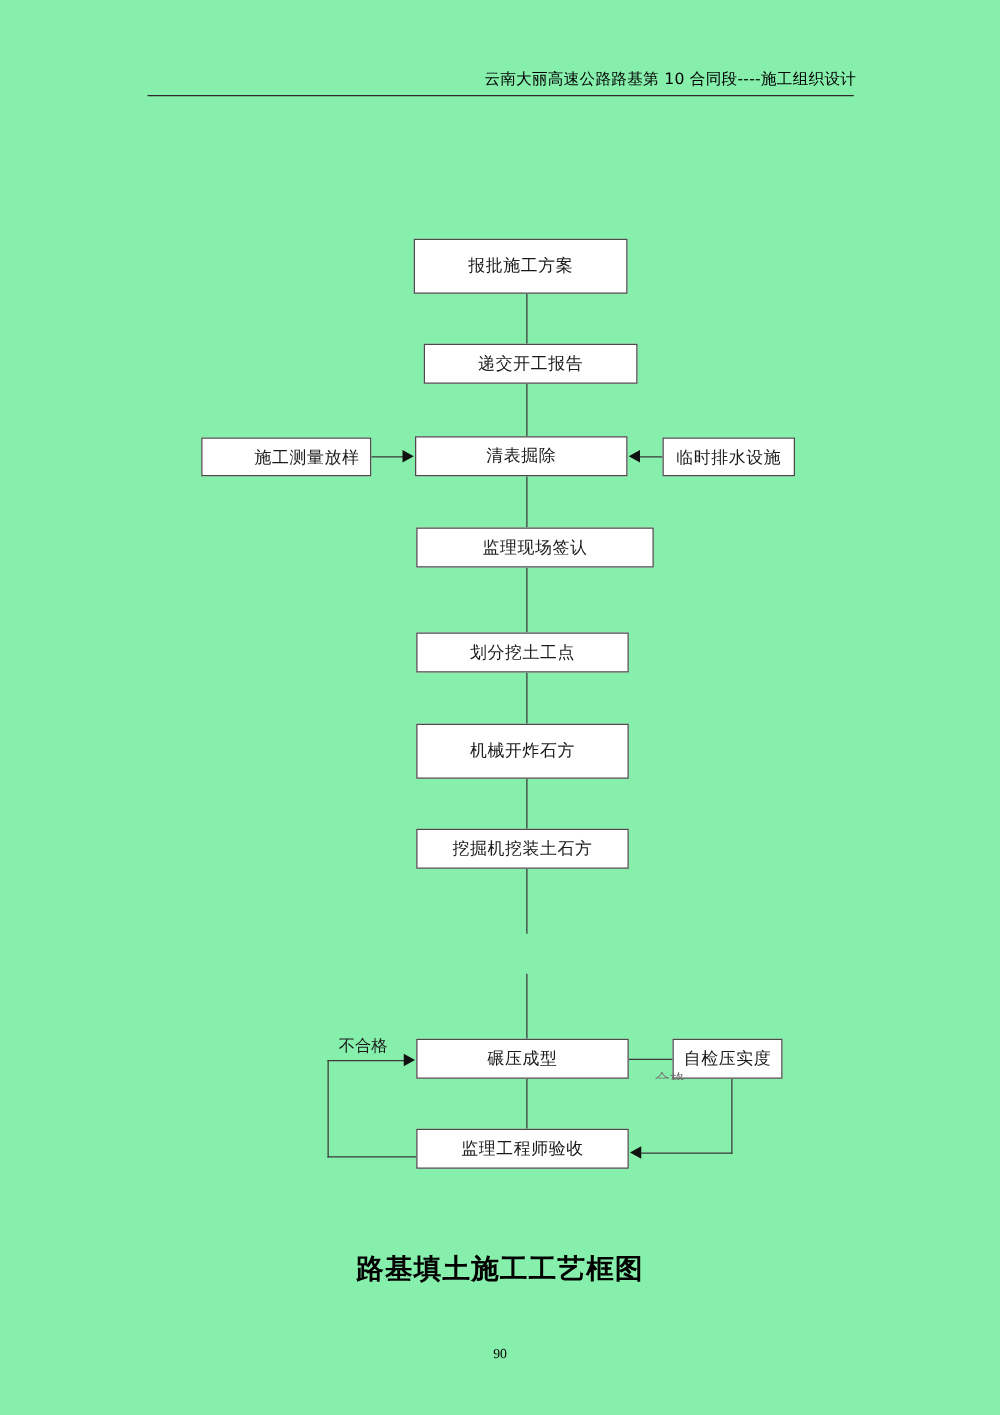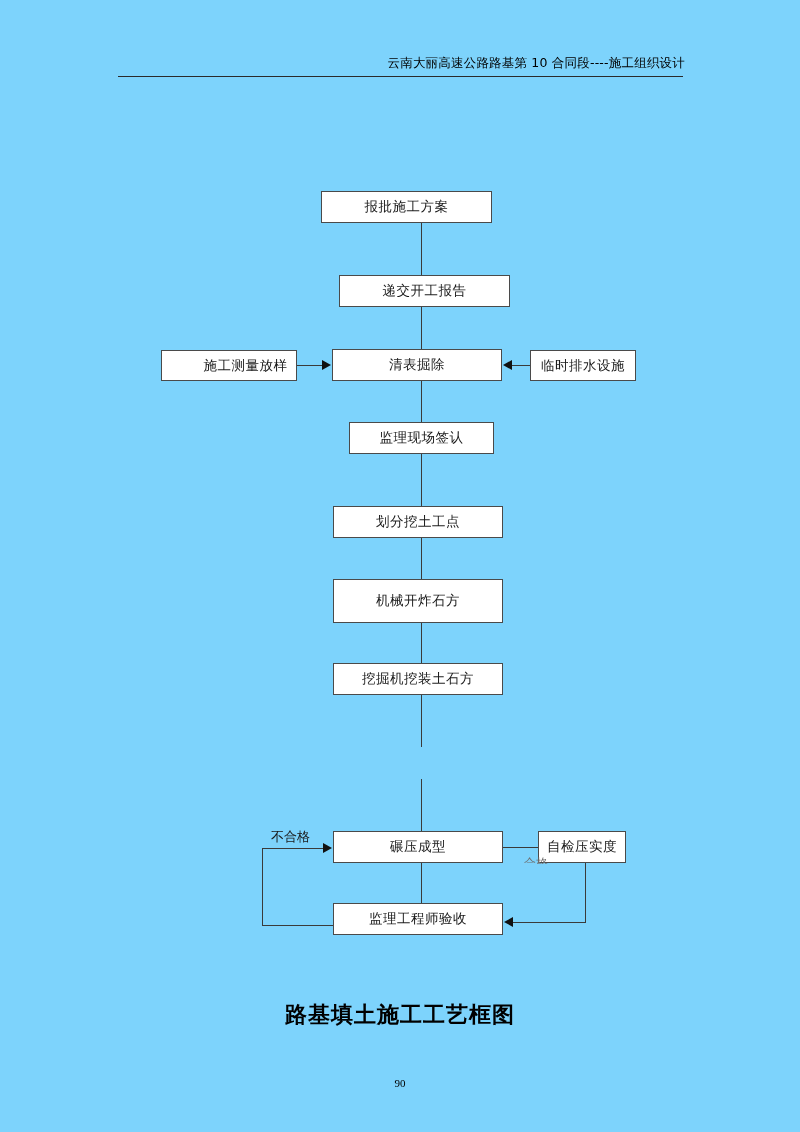--- a/index.html
+++ b/index.html
@@ -9,21 +9,21 @@
   }
   body {
     font-family: "Liberation Serif", "DejaVu Serif", serif;
     color: #000000;
   }
   #page {
     position: relative;
     width: 800px;
     height: 1132px;
     margin: 0 auto;
-    background: #7dd3fc;
+    background: #86efac;
     overflow: hidden;
   }
 
   
   .hdr-text {
     position: absolute;
     left: 0;
     right: 115px;
     top: 55px;
     text-align: right;
@@ -133,21 +133,21 @@
 </style>
 </head>
 <body>
 
 <div id="page">
 
   <div class="hdr-text">云南大丽高速公路路基第 10 合同段----施工组织设计</div>
   <div class="hdr-rule"></div>
 
 
-  <div class="node" style="left:321px; top:191px; width:171px; height:32px;">报批施工方案</div>
+  <div class="node" style="left:331px; top:191px; width:171px; height:44px;">报批施工方案</div>
 
   <div class="vline" style="left:421px; top:223px; height:52px;"></div>
 
   <div class="node" style="left:339px; top:275px; width:171px; height:32px;">递交开工报告</div>
 
   <div class="vline" style="left:421px; top:307px; height:42px;"></div>
 
   <div class="node" style="left:161px; top:350px; width:136px; height:31px;padding-left:33px;">施工测量放样</div>
 
   <div class="hline" style="left:297px; top:365px; width:26px;"></div>
@@ -155,21 +155,21 @@
 
   <div class="node" style="left:332px; top:349px; width:170px; height:32px;">清表掘除</div>
 
   <div class="node" style="left:530px; top:350px; width:106px; height:31px;">临时排水设施</div>
 
   <div class="hline" style="left:512px; top:365px; width:20px;"></div>
   <div class="arrow-l" style="left:503px; top:360px;"></div>
 
   <div class="vline" style="left:421px; top:381px; height:41px;"></div>
 
-  <div class="node" style="left:349px; top:422px; width:145px; height:32px;">监理现场签认</div>
+  <div class="node" style="left:333px; top:422px; width:190px; height:32px;">监理现场签认</div>
 
   <div class="vline" style="left:421px; top:454px; height:52px;"></div>
 
   <div class="node" style="left:333px; top:506px; width:170px; height:32px;">划分挖土工点</div>
 
   <div class="vline" style="left:421px; top:538px; height:41px;"></div>
 
   <div class="node" style="left:333px; top:579px; width:170px; height:44px;">机械开炸石方</div>
 
   <div class="vline" style="left:421px; top:611px; height:52px;"></div>

